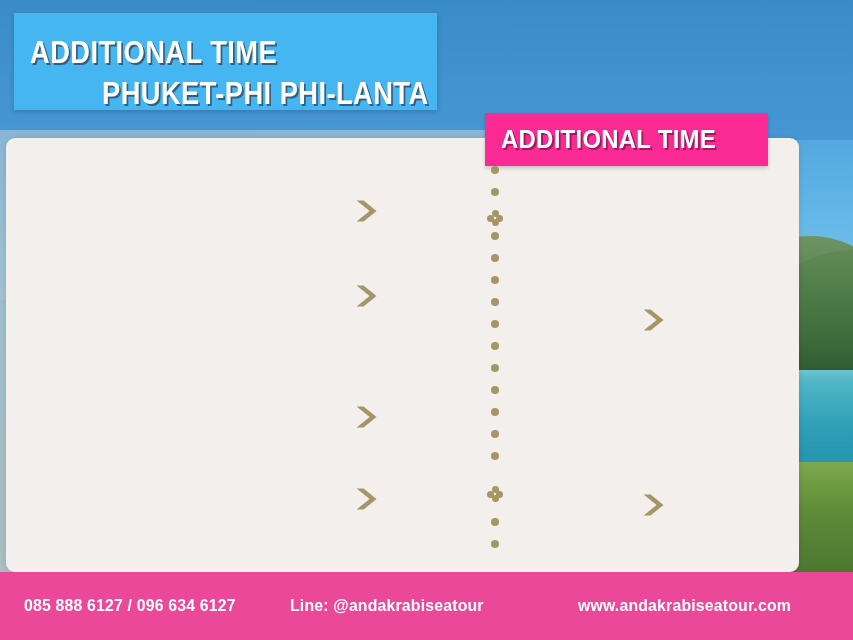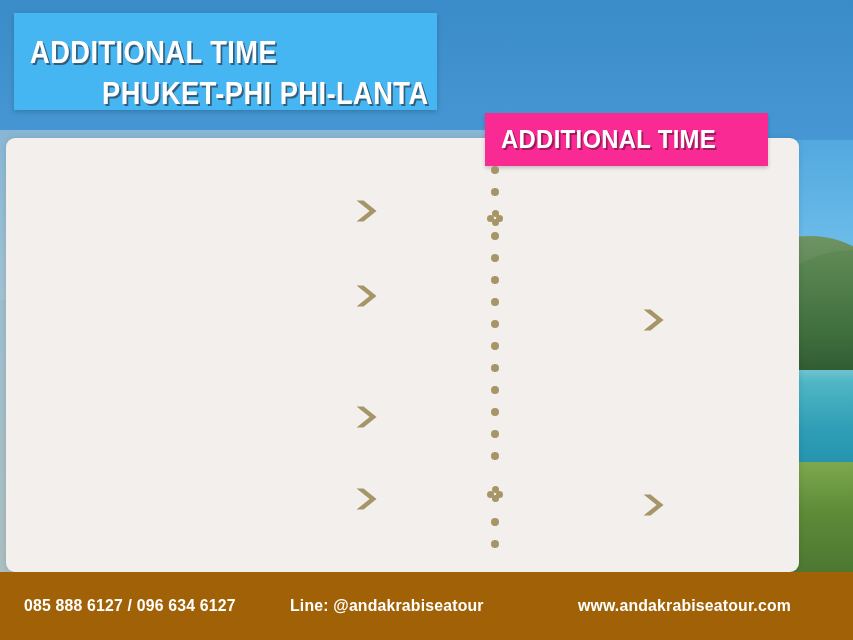--- a/index.html
+++ b/index.html
@@ -125,21 +125,21 @@
   .box.blue .sub{color:#27312c;font-size:11.5px;font-weight:bold;}
   .box.blue .time{color:#27312c;font-size:11.5px;font-weight:bold;}
   .box-chev{
     position:absolute;width:30px;height:26px;z-index:3;
     top:50%;transform:translate(-50%,-50%);
   }
 
   
   #footer{
     position:absolute;left:0;top:572px;width:853px;height:68px;
-    background:#a16207;z-index:6;display:flex;align-items:center;text-decoration:underline;
+    background:#ec4899;z-index:6;display:flex;align-items:center;text-decoration:underline;
   }
   #footer .f-item{
     color:#ffffff;font-size:17px;font-weight:bold;letter-spacing:.2px;
     transform:scaleX(.93);transform-origin:left center;white-space:nowrap;
   }
   #f-phone{position:absolute;left:24px;}
   #f-line{position:absolute;left:290px;}
   #f-web{position:absolute;left:578px;}
 </style>
 </head>

